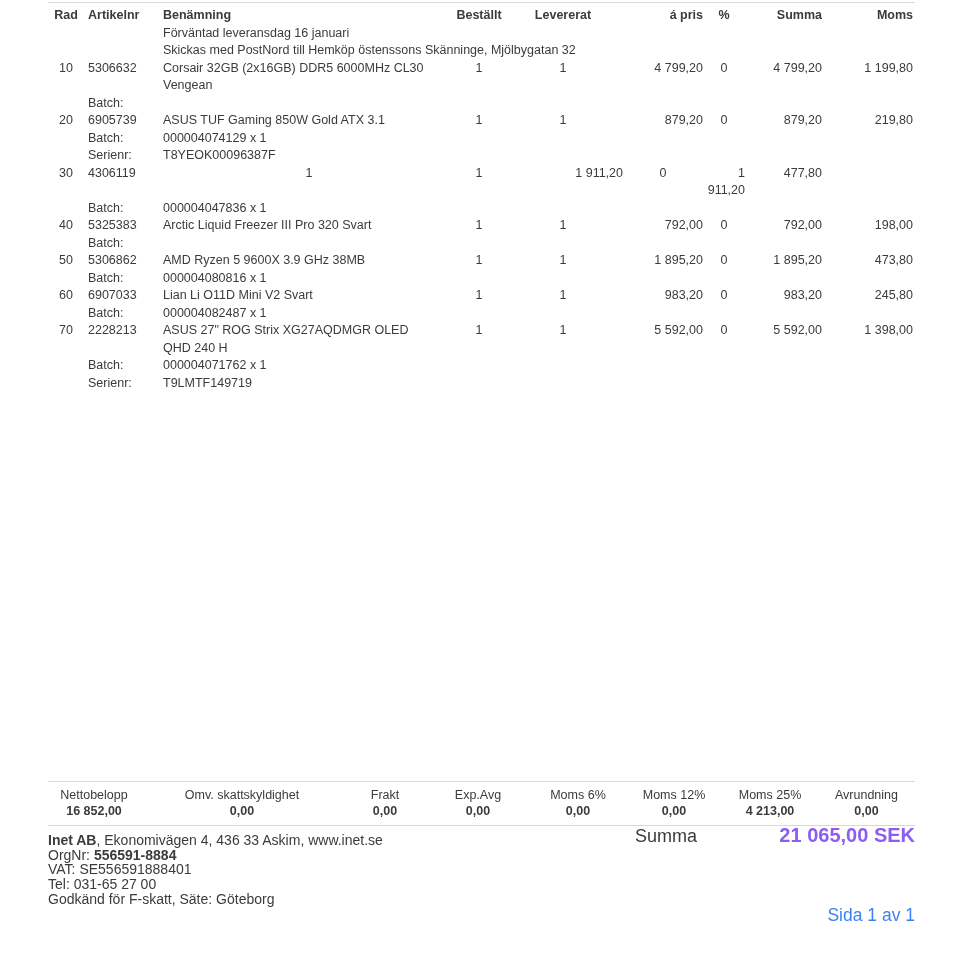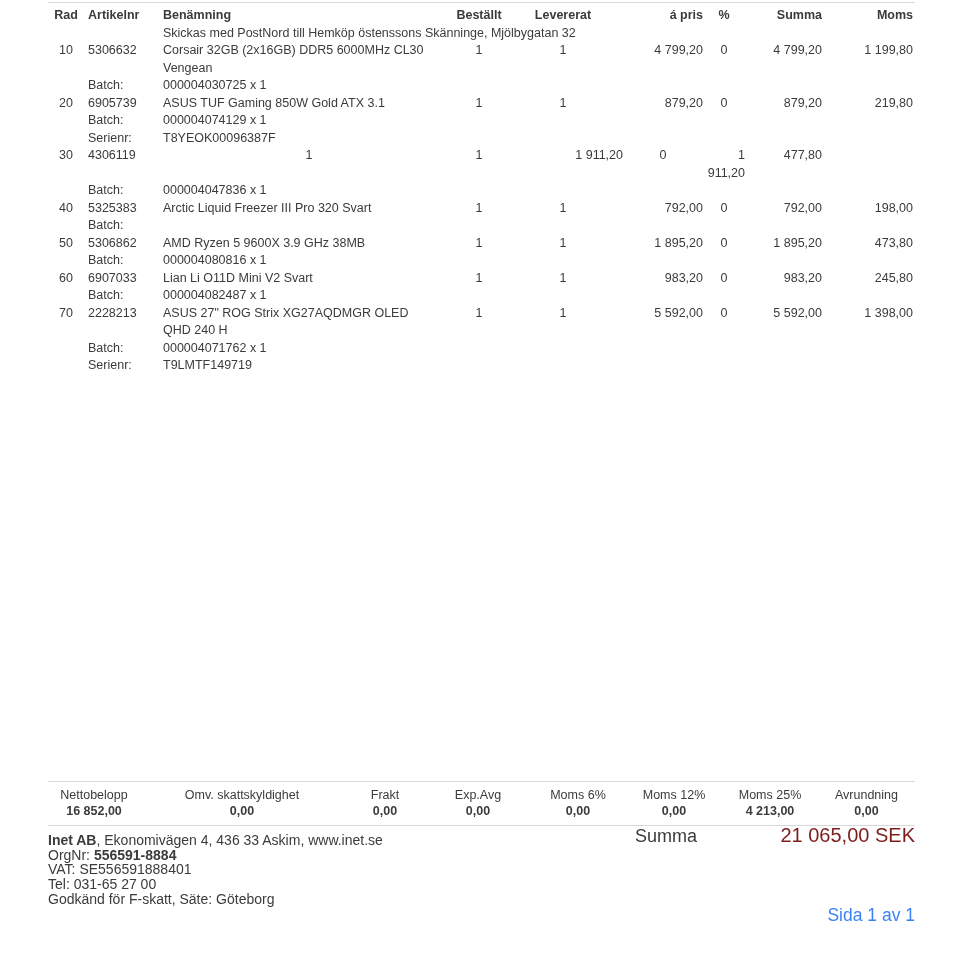--- a/index.html
+++ b/index.html
@@ -35,21 +35,21 @@
     border-top:1px solid #d8d8d8;padding-top:5px;margin-top:24px;
   }
   .totals-grid{
     display:grid;
     grid-template-columns:92px 204px 82px 104px 96px 96px 96px 97px;
     text-align:center;font-size:12.5px;line-height:16px;
   }
   .tot-value{font-weight:bold;}
   .grand{display:flex;align-items:baseline;margin-top:5px;}
   .grand-label{margin-left:587px;font-size:18px;color:#3b3b3b;}
-  .grand-value{flex:1;text-align:right;font-size:20px;font-weight:normal;color:#7f1d1d;}
+  .grand-value{flex:1;text-align:right;font-size:20px;font-weight:bold;color:#8b5cf6;}
 
   
   .footer{
     position:absolute;left:48px;top:825px;width:867px;
     border-top:1px solid #d8d8d8;padding-top:7px;
     font-size:14px;line-height:14.7px;
   }
   .footer b{font-weight:bold;}
 
   .page-num{
@@ -72,20 +72,21 @@
         <div class="cell c-levererat">Levererat</div>
         <div class="cell c-apris">á pris</div>
         <div class="cell c-pct">%</div>
         <div class="cell c-summa">Summa</div>
         <div class="cell c-moms">Moms</div>
       </div>
       <div class="trow note">
         <div class="cell c-rad"></div>
         <div class="cell c-gap"></div>
         <div class="cell c-artikelnr"></div>
+        <div class="cell c-benamning">Förväntad leveransdag 16 januari</div>
         <div class="cell c-bestallt"></div>
         <div class="cell c-levererat"></div>
         <div class="cell c-apris"></div>
         <div class="cell c-pct"></div>
         <div class="cell c-summa"></div>
         <div class="cell c-moms"></div>
       </div>
       <div class="trow note">
         <div class="cell c-rad"></div>
         <div class="cell c-gap"></div>
@@ -107,21 +108,20 @@
         <div class="cell c-levererat">1</div>
         <div class="cell c-apris">4 799,20</div>
         <div class="cell c-pct">0</div>
         <div class="cell c-summa">4 799,20</div>
         <div class="cell c-moms">1 199,80</div>
       </div>
       <div class="trow meta">
         <div class="cell c-rad"></div>
         <div class="cell c-gap"></div>
         <div class="cell c-artikelnr">Batch:</div>
-        <div class="cell c-benamning">000004030725 x 1</div>
         <div class="cell c-bestallt"></div>
         <div class="cell c-levererat"></div>
         <div class="cell c-apris"></div>
         <div class="cell c-pct"></div>
         <div class="cell c-summa"></div>
         <div class="cell c-moms"></div>
       </div>
       <div class="trow item">
         <div class="cell c-rad">20</div>
         <div class="cell c-gap"></div>

